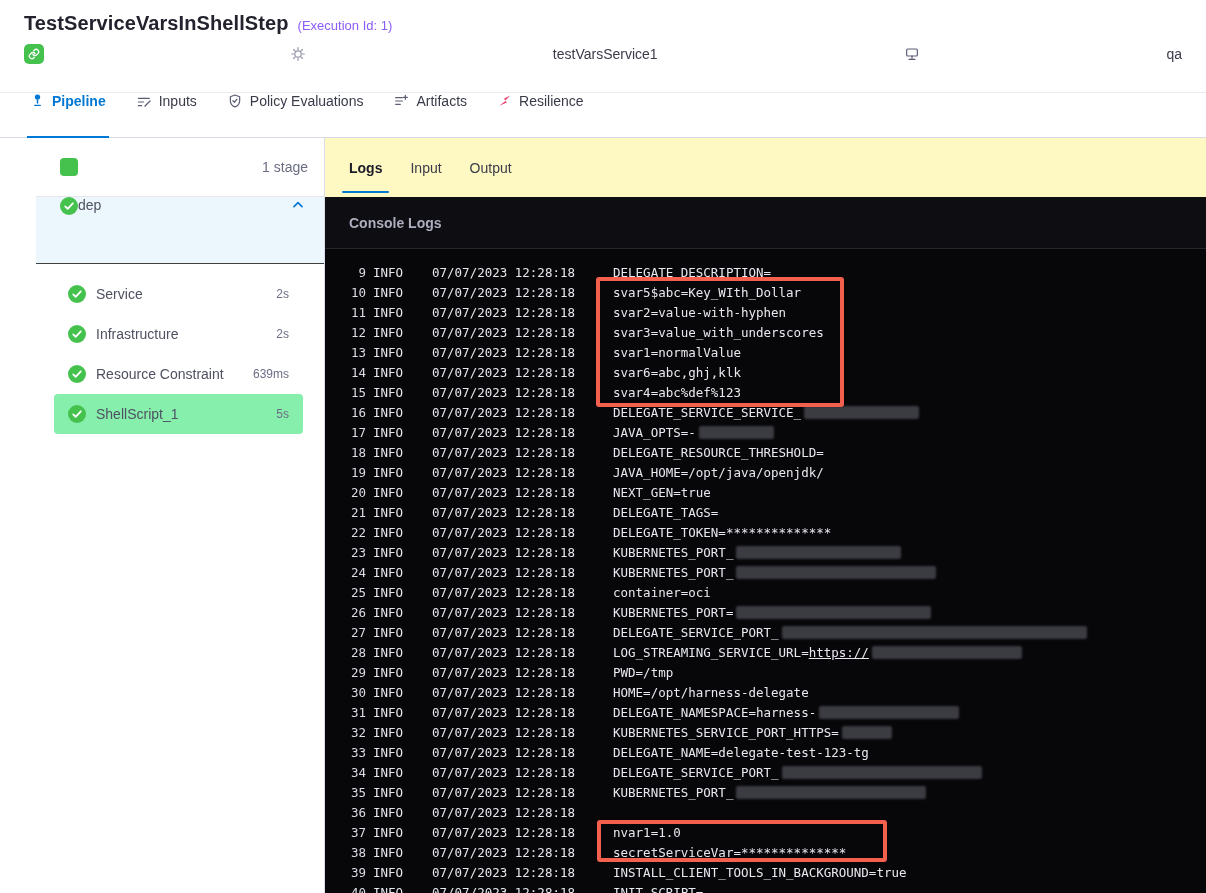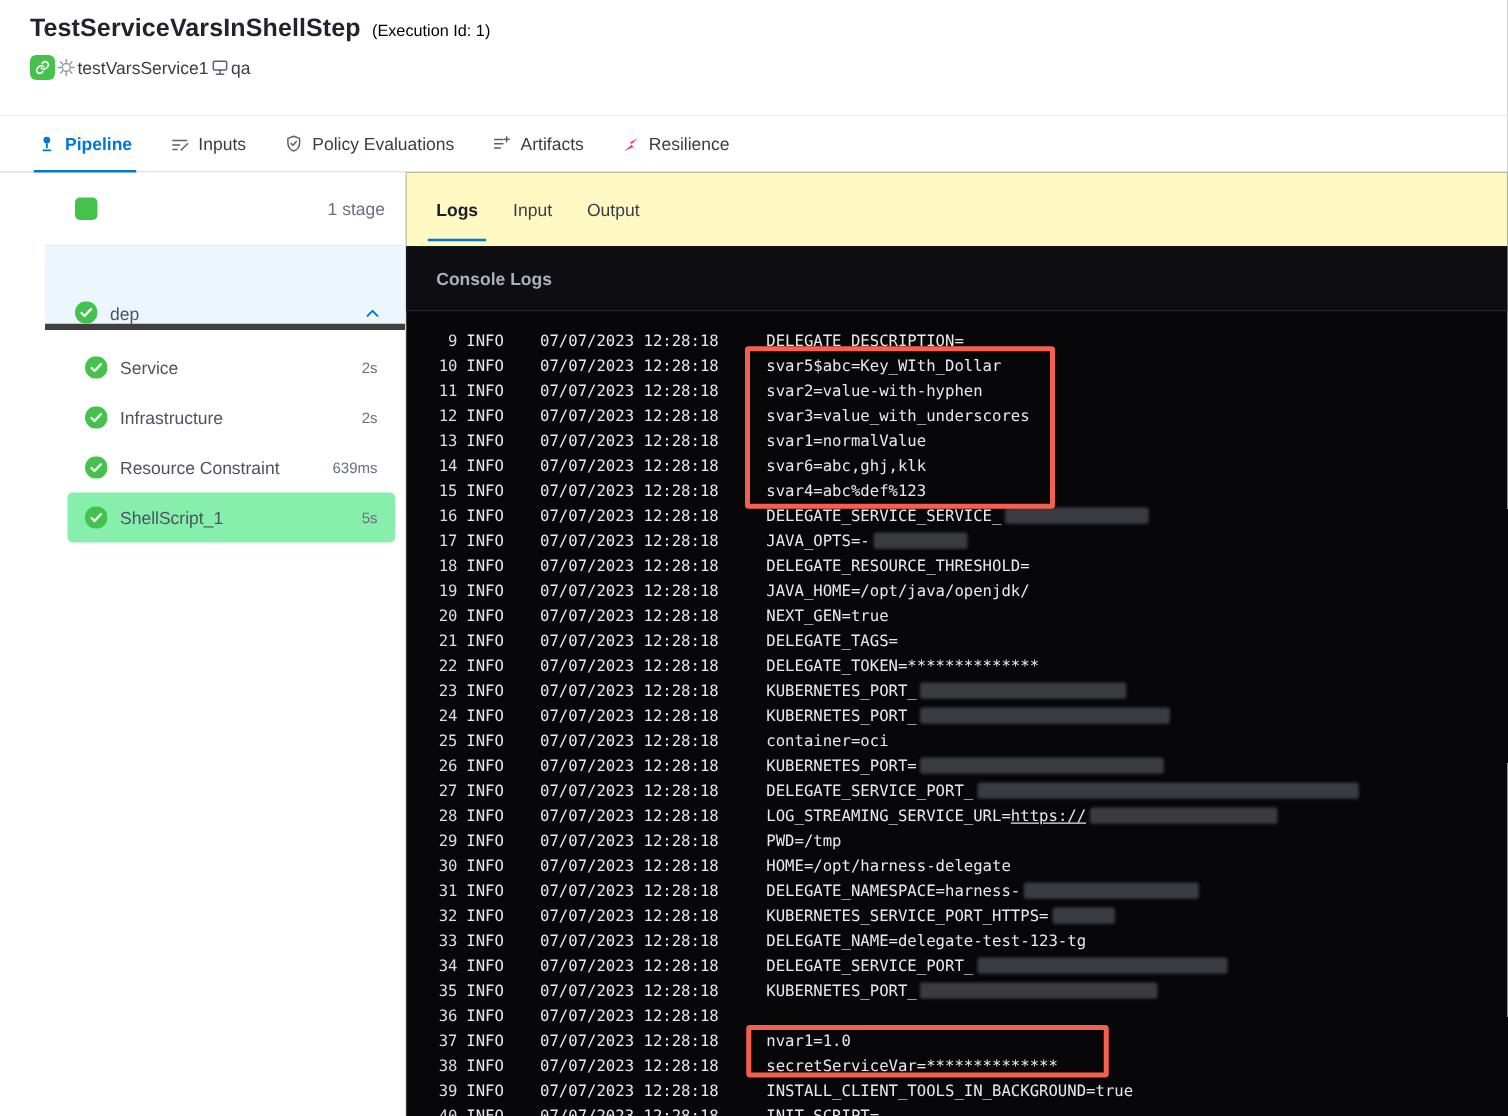--- a/index.html
+++ b/index.html
@@ -3,42 +3,42 @@
 <meta charset="utf-8">
 <style>
   * { margin:0; padding:0; box-sizing:border-box; }
   html,body { width:1206px; height:893px; background:#fff; overflow:hidden; }
   body { font-family:"Liberation Sans", sans-serif; }
 
   
   .app-header { height:93px; padding:12px 24px 0 24px; border-bottom:1px solid #ebecf1; background:#fff; }
   .title-row { display:flex; align-items:baseline; gap:9px; }
   .page-title { font-size:20px; font-weight:700; color:#23232e; letter-spacing:.1px; }
-  .exec-id { font-size:13px; color:#000000; }
-  .meta-row { display:flex; align-items:center; gap:1px; margin-top:9px; }
+  .exec-id { font-size:13px; color:#8b5cf6; }
+  .meta-row { display:flex; align-items:center; gap:1px; margin-top:9px;justify-content:space-between; }
   .link-badge { width:20px; height:20px; border-radius:5px; background:#45c24e; display:flex; align-items:center; justify-content:center; flex:none; }
   .meta-text { font-size:14px; color:#3a3b49; }
   .icon16 { width:16px; height:16px; display:block; }
 
   
   .nav-tabs { height:45px; display:flex; align-items:stretch; gap:30px; padding-left:30px; border-bottom:1px solid #d9dae5; background:#fff; }
-  .nav-tab { display:flex; align-items:center; gap:7px; font-size:14px; color:#3a3b49; position:relative; cursor:pointer; }
+  .nav-tab { display:flex; align-items:flex-start; gap:7px; font-size:14px; color:#3a3b49; position:relative; cursor:pointer; }
   .nav-tab.active { color:#0278d5; font-weight:700; }
   .nav-tab.active::after { content:""; position:absolute; left:-3px; right:-3px; bottom:-1px; height:2px; background:#0278d5; }
 
   
   .content { display:flex; height:769px;margin-left:36px; }
   .sidebar { width:289px; flex:none; background:#fff; border-right:1px solid #dadbe6; display:flex; flex-direction:column; }
   .stage-row { height:59px; flex:none; display:flex; align-items:center; padding:0 16px 0 24px; border-bottom:1px solid #e6e7ee; }
   .stage-square { width:18px; height:18px; border-radius:4px; background:#45c24e; }
   .stage-count { margin-left:auto; font-size:14px; color:#6b6d85; }
-  .group-row { height:67px; flex:none; display:flex; align-items:flex-end; gap:10px; padding:0 18px 0 24px; background:#ecf6fd; border-bottom:5px solid #404040; cursor:pointer; }
+  .group-row { height:67px; flex:none; display:flex; align-items:flex-start; padding:0 18px 0 24px; background:#ecf6fd; border-bottom:1px solid #404040; cursor:pointer; }
   .group-label { font-size:14px; color:#4f5162; }
   .group-chevron { margin-left:auto; display:flex; }
-  .steps { padding:10px 8px 0 18px;border-radius:29px; }
+  .steps { padding:10px 21px 0 18px;border-radius:29px; }
   .step-row { height:40px; display:flex; align-items:center; gap:10px; padding:0 14px; border-radius:4px; cursor:pointer; }
   .step-row.selected { background:#86efac; }
   .step-label { font-size:14px; color:#4f5162; }
   .step-duration { margin-left:auto; font-size:12px; color:#6b6d85; }
 
   
   .log-area { flex:1; display:flex; flex-direction:column; background:#070709; min-width:0; }
   .log-tabs { height:59px; flex:none; background:#fef9c3; display:flex; gap:28px; padding-left:24px; }
   .log-tab { position:relative; display:flex; align-items:center; font-size:14px; color:#3a3b49; cursor:pointer; }
   .log-tab.active { font-weight:700; color:#1c1c28; }

